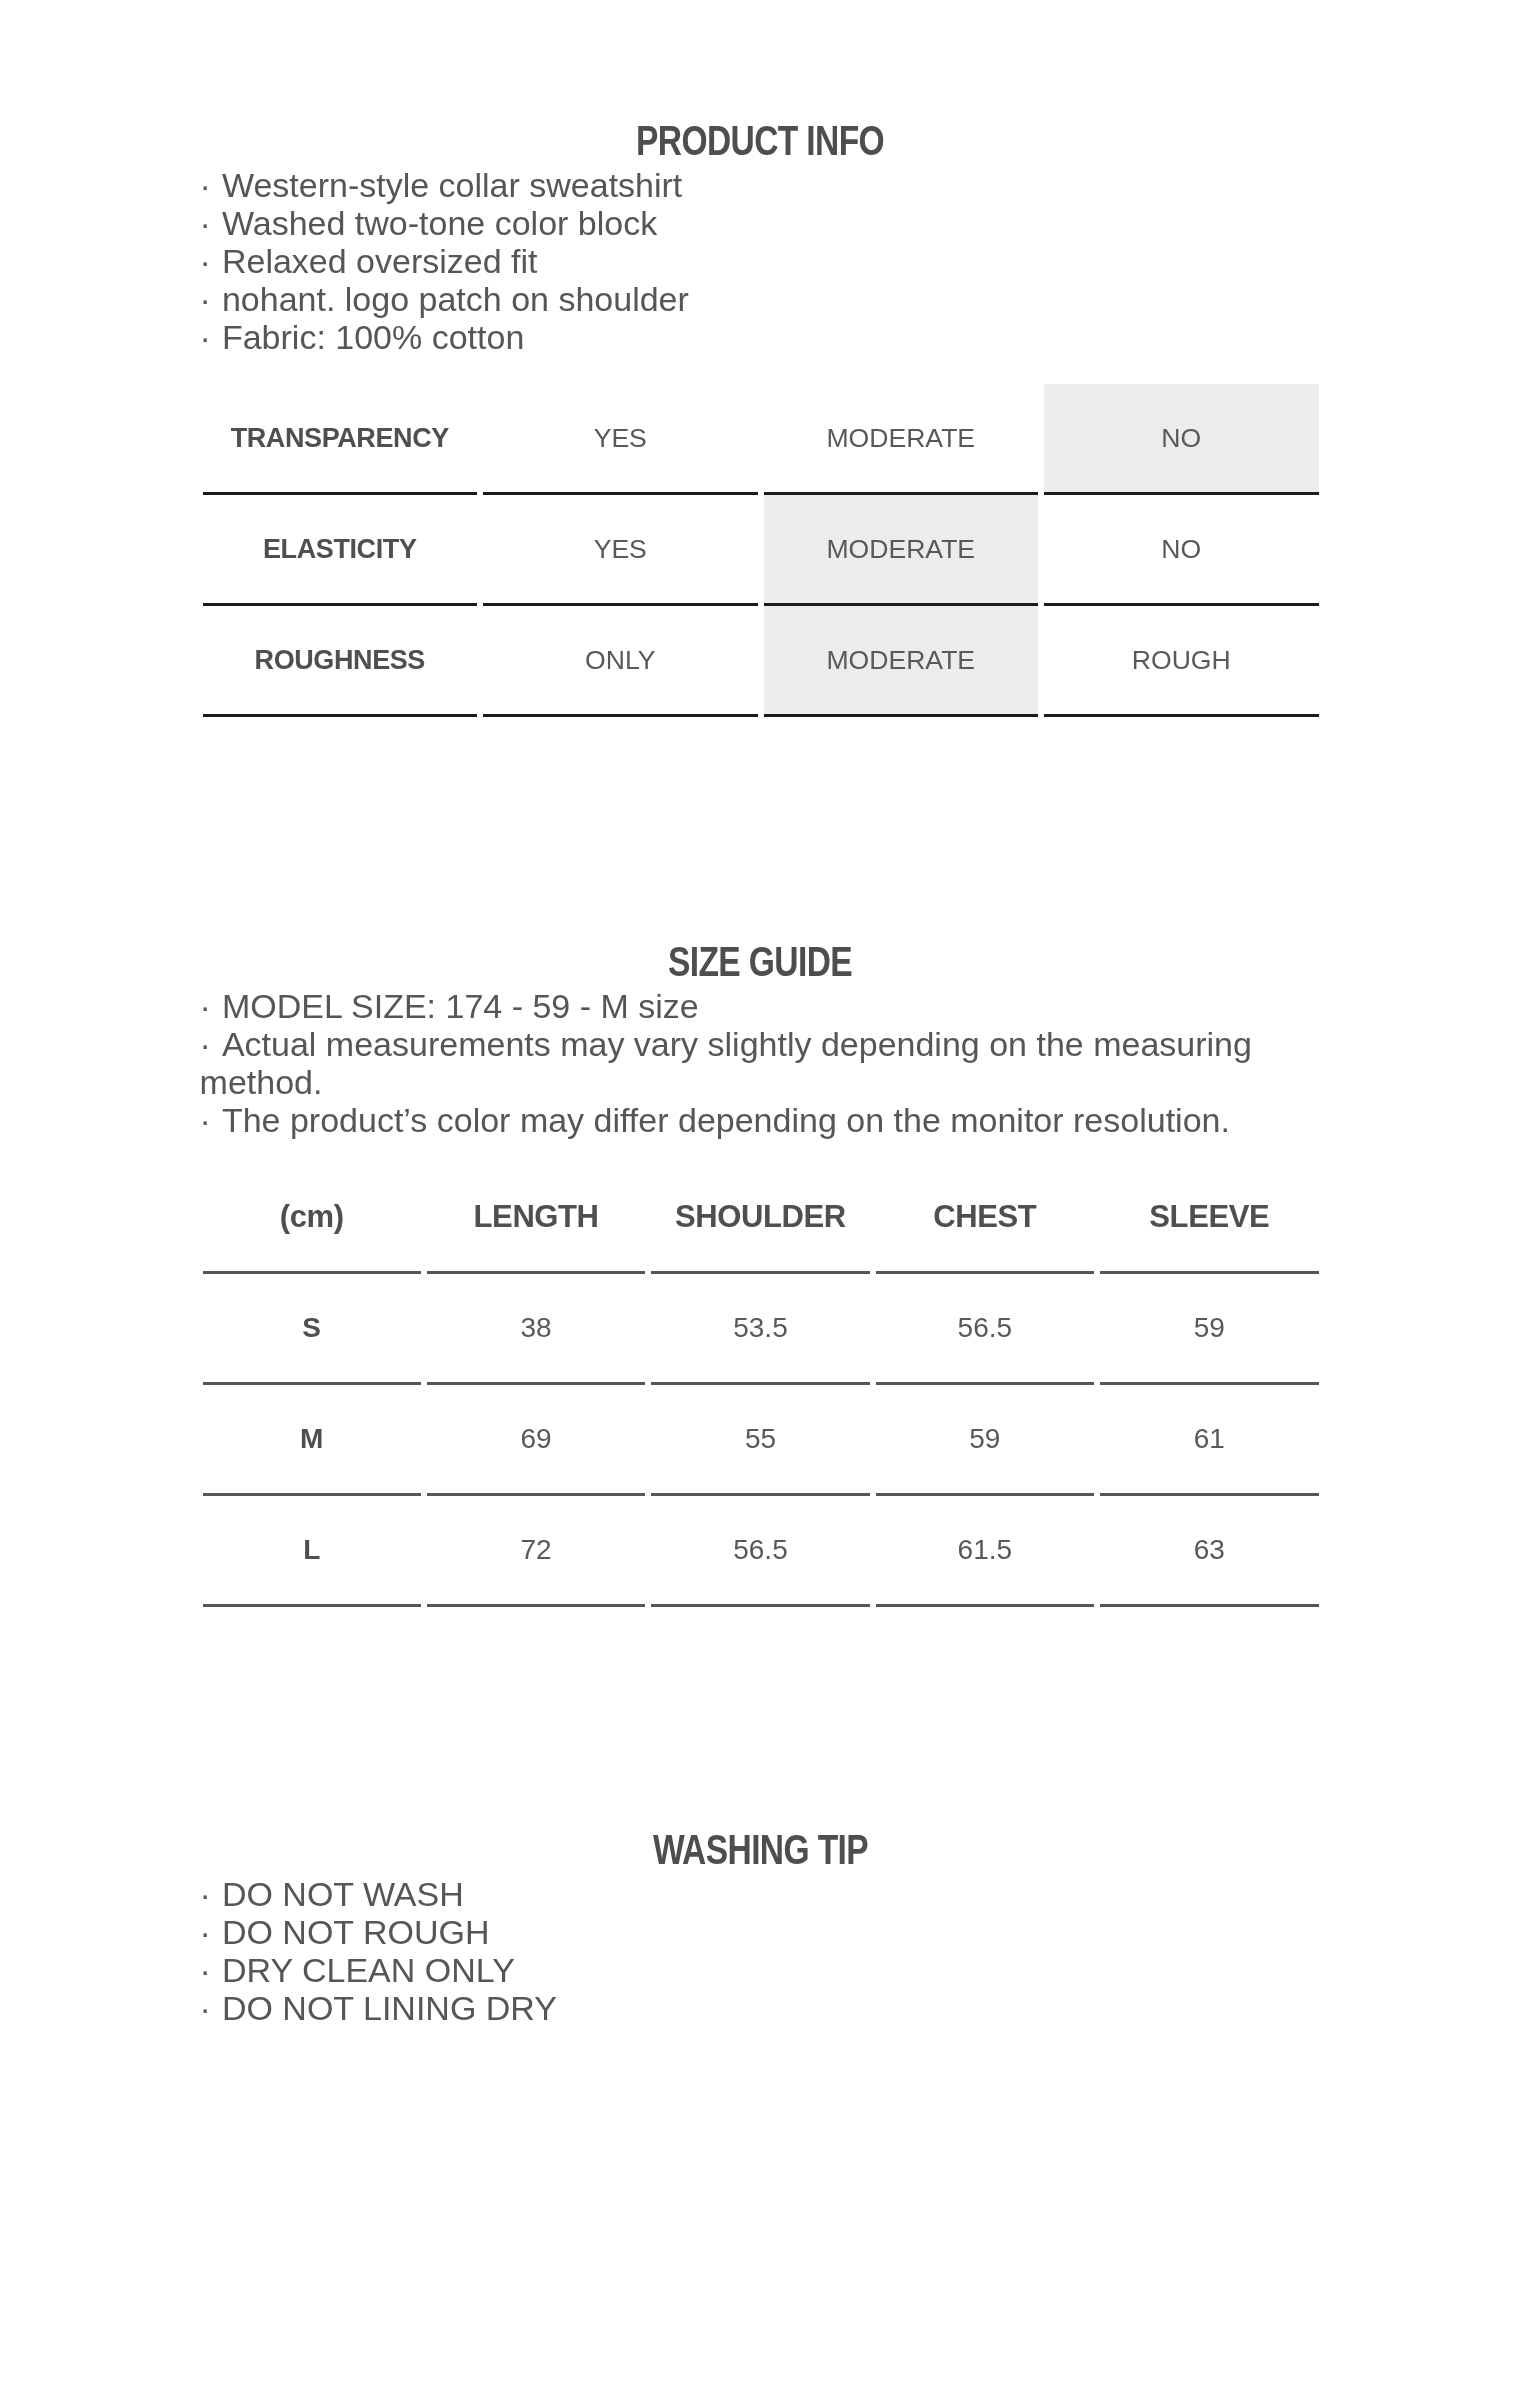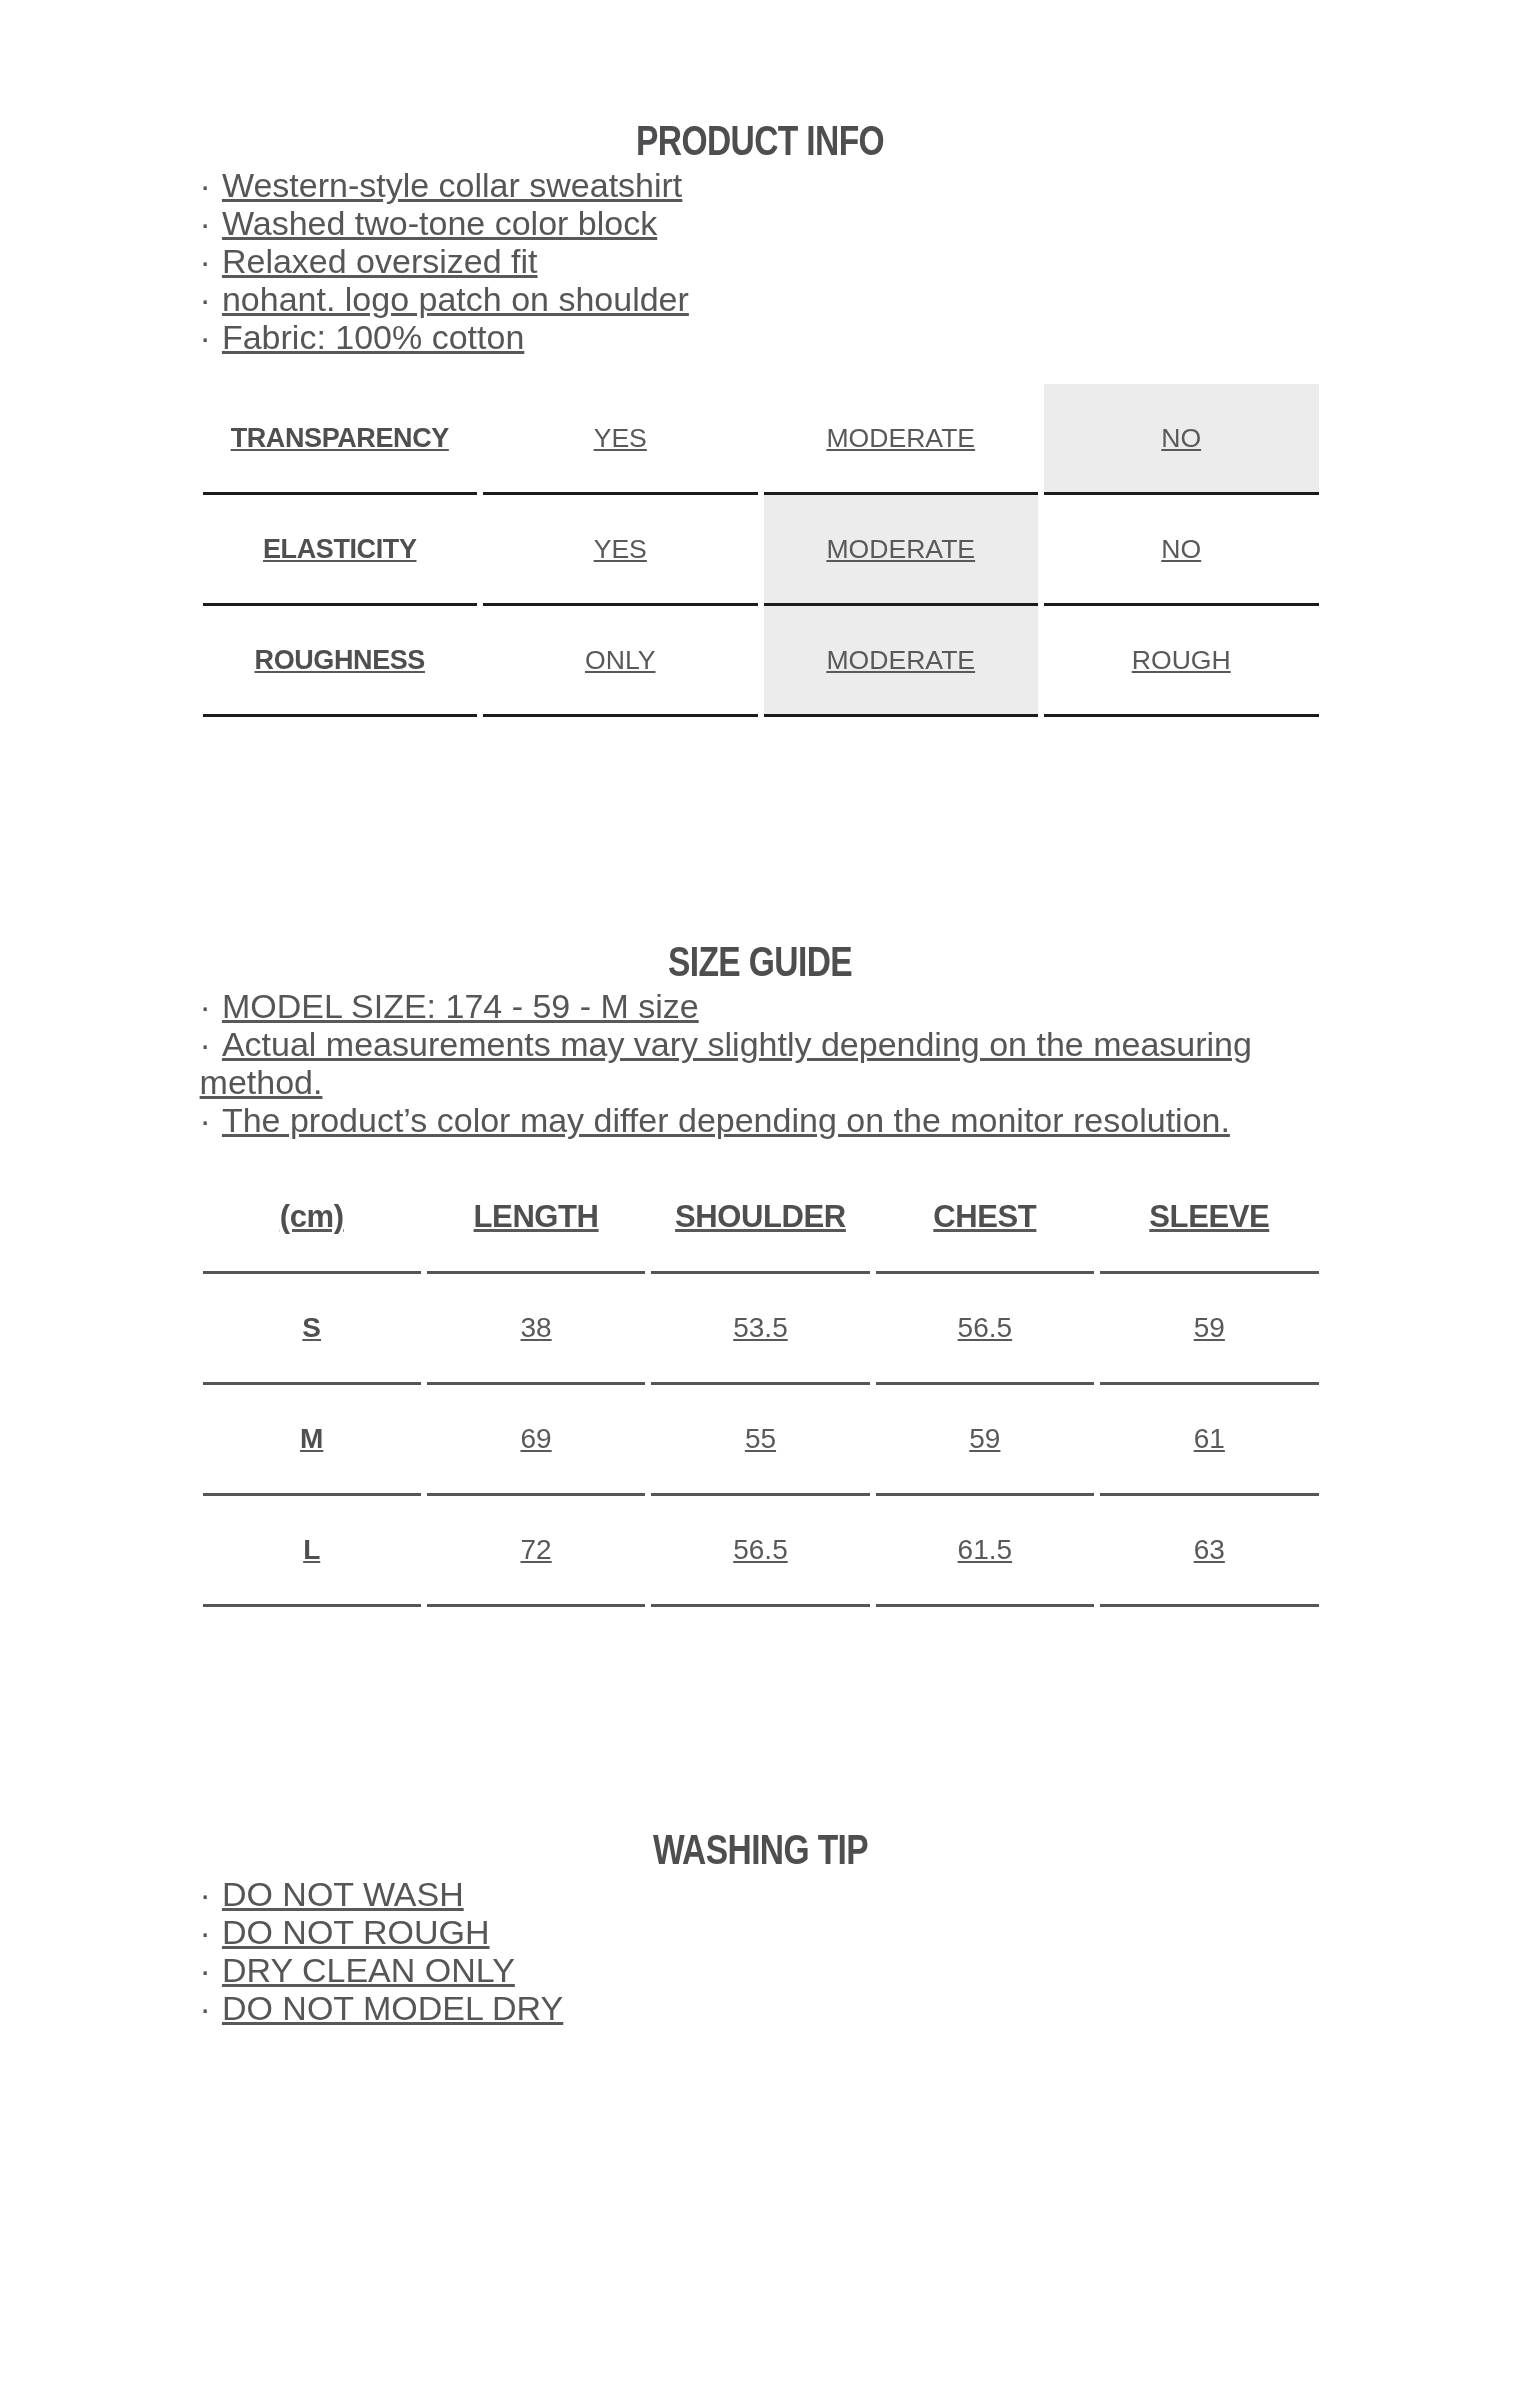--- a/index.html
+++ b/index.html
@@ -7,21 +7,20 @@
     width:1521px;height:2401px;
     font-family:"Liberation Sans",sans-serif;
     color:#595959;
     box-sizing:border-box;
     overflow:hidden;
   }
   .page{
     width:1521px;height:2391px;
     padding-top:116px;padding-bottom:122px;
     box-sizing:border-box;
-    text-decoration:underline;
   }
   .container{width:1128px;margin:0 auto;}
   h1.section-title{
     margin:0;padding:0;
     font-size:42px;line-height:50px;font-weight:bold;
     color:#4e4e50;text-align:center;
     letter-spacing:-0.8px;
   }
   h1.section-title .squeeze{
     display:inline-block;
@@ -165,18 +164,18 @@
         </tr>
       </tbody>
     </table>
 
     <h1 class="section-title gap-section-2"><span class="squeeze">WASHING TIP</span></h1>
 
     <ul class="bullets bullets-3">
       <li>DO NOT WASH</li>
       <li>DO NOT ROUGH</li>
       <li>DRY CLEAN ONLY</li>
-      <li>DO NOT MODEL DRY</li>
+      <li>DO NOT LINING DRY</li>
     </ul>
 
   </div>
 </div>
 
 
 </body></html>

